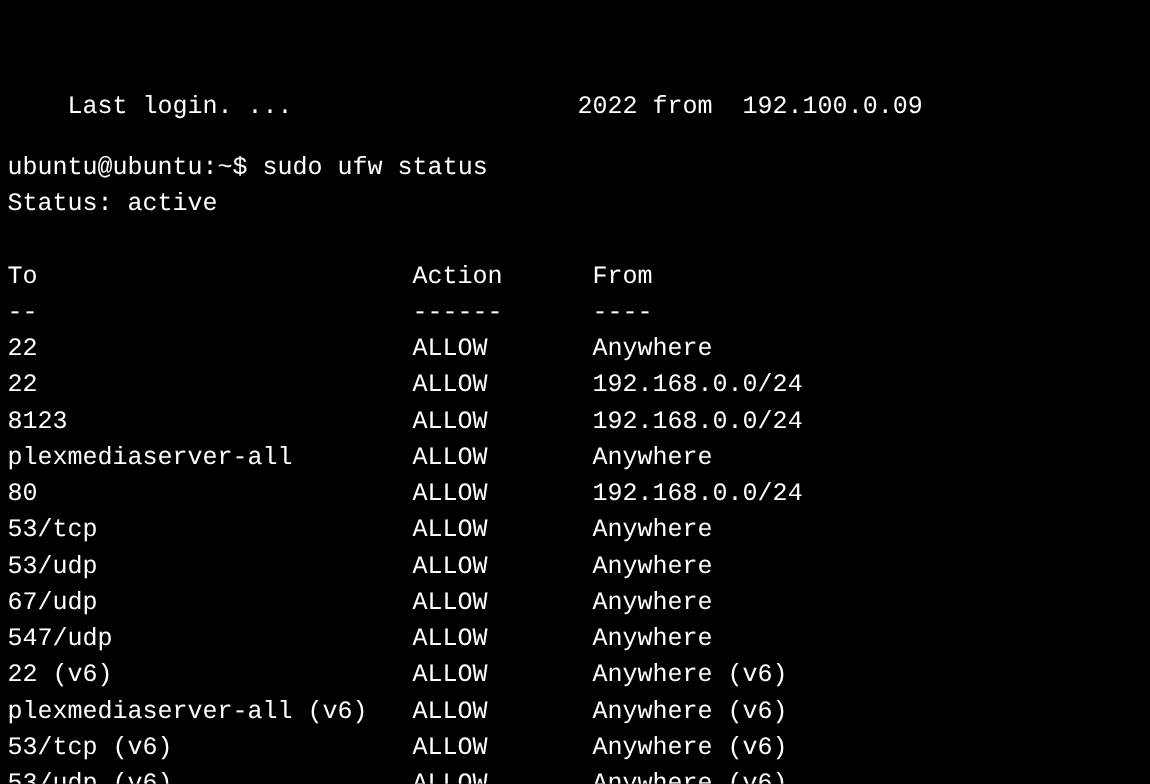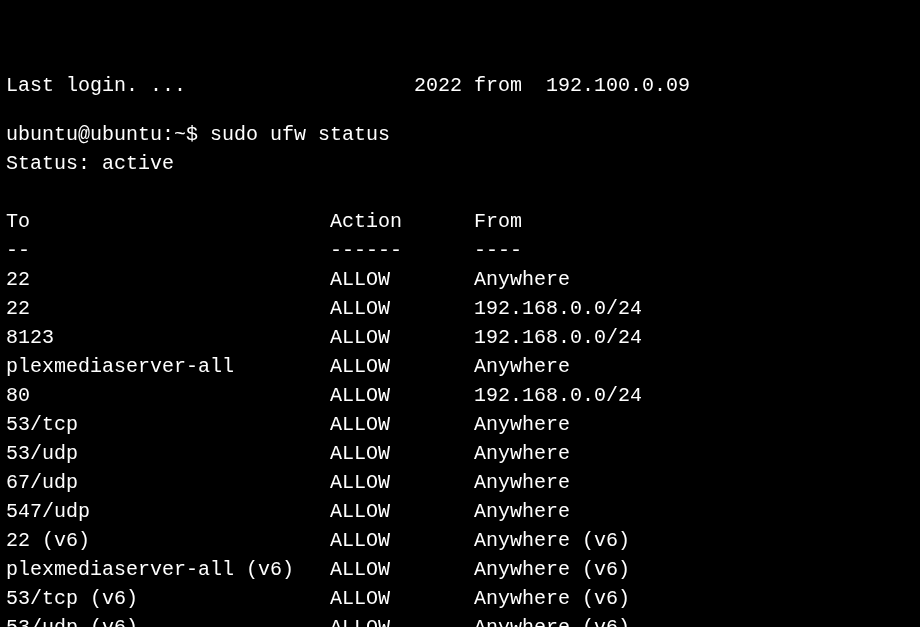--- a/index.html
+++ b/index.html
@@ -14,20 +14,21 @@
       font-size: 20px;
       line-height: 1.45;
       padding: 4px 6px;
       width: 920px;
       height: 627px;
       overflow: hidden;
       white-space: pre;
     }
     .faded-line {
       overflow: hidden;
+      margin-left: 48px;
     }
     .lastlogin {
       transform: translateY(-20px);
     }
   </style>
 </head>
 <body>
 
 
 <div id="terminal"><div class="faded-line lastlogin">Last login. ...                   2022 from  192.100.0.09</div><div><span>ubuntu@ubuntu</span>:<span>~</span>$ <span>sudo ufw status</span></div><div>Status: active</div><div> </div><div>To                         Action      From</div><div>--                         ------      ----</div><div>22                         ALLOW       Anywhere</div><div>22                         ALLOW       192.168.0.0/24</div><div>8123                       ALLOW       192.168.0.0/24</div><div>plexmediaserver-all        ALLOW       Anywhere</div><div>80                         ALLOW       192.168.0.0/24</div><div>53/tcp                     ALLOW       Anywhere</div><div>53/udp                     ALLOW       Anywhere</div><div>67/udp                     ALLOW       Anywhere</div><div>547/udp                    ALLOW       Anywhere</div><div>22 (v6)                    ALLOW       Anywhere (v6)</div><div>plexmediaserver-all (v6)   ALLOW       Anywhere (v6)</div><div>53/tcp (v6)                ALLOW       Anywhere (v6)</div><div>53/udp (v6)                ALLOW       Anywhere (v6)</div></div>

